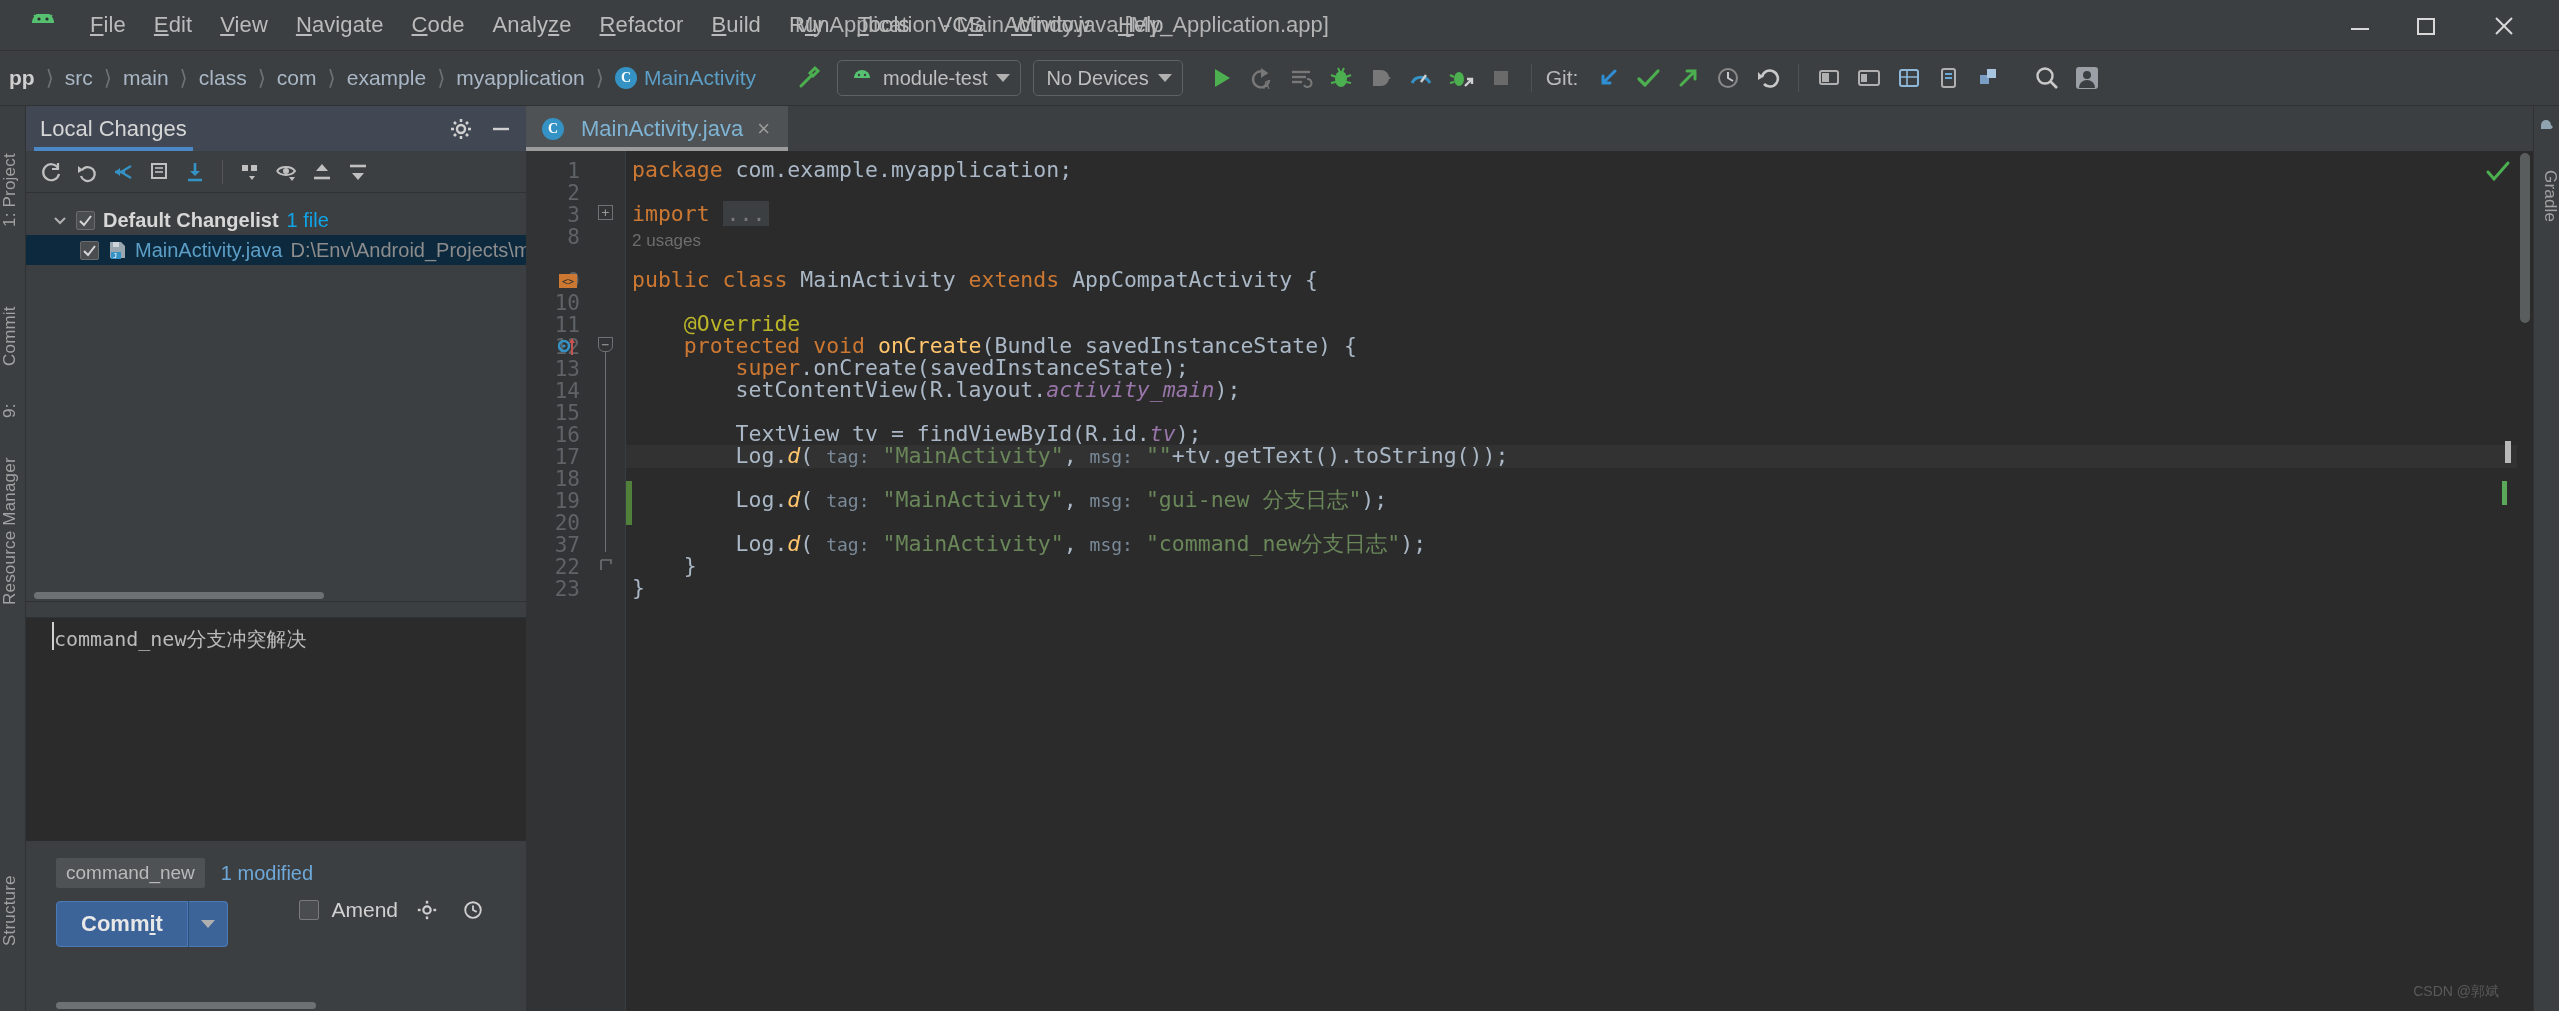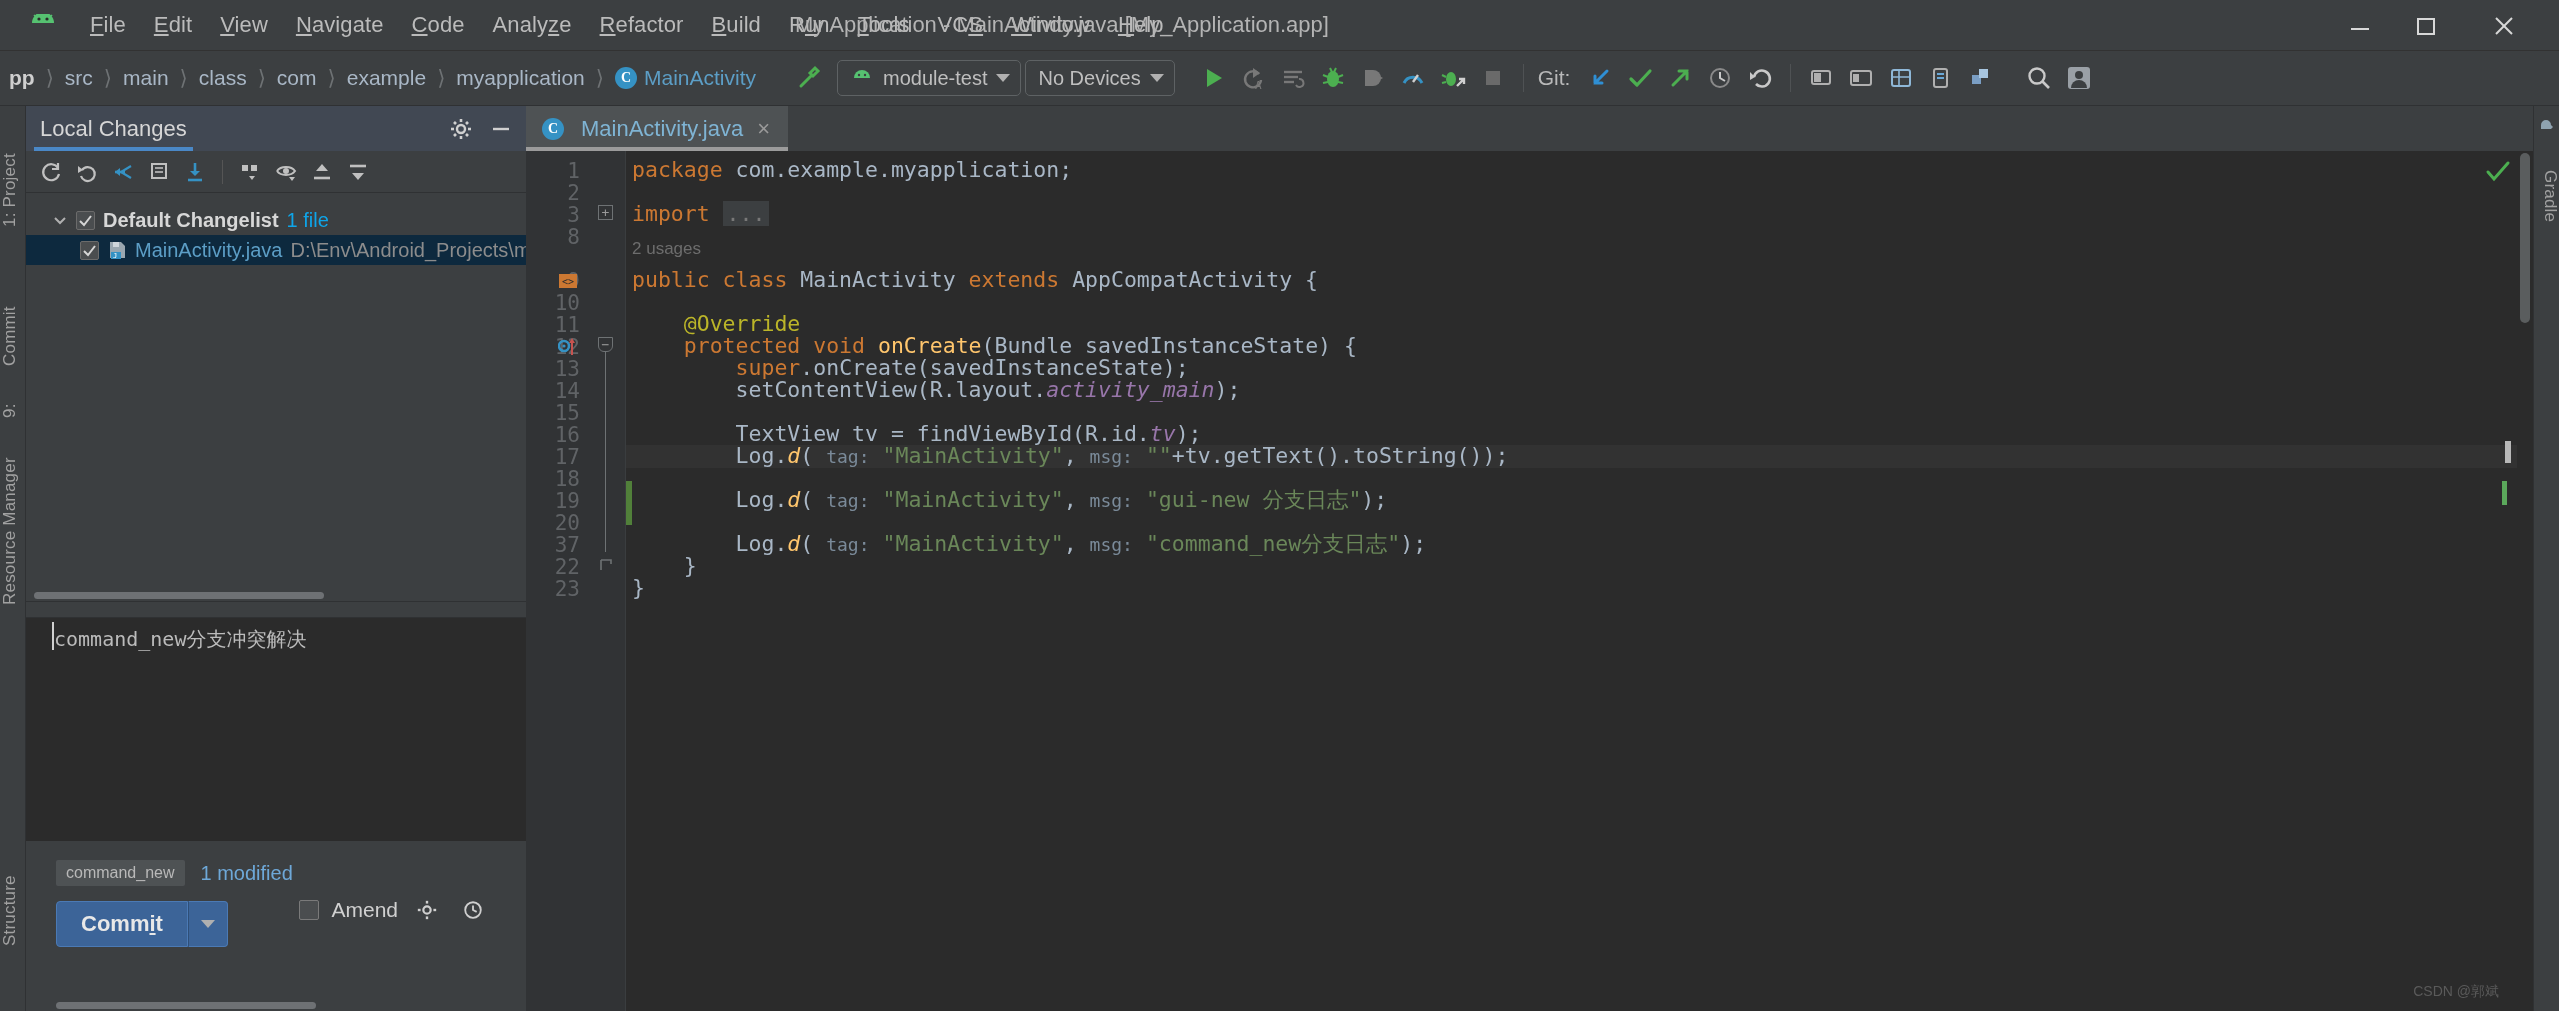--- a/index.html
+++ b/index.html
@@ -137,21 +137,21 @@
   .msg-toolstrip { height:16px; background:#3c3f41; border-bottom:1px solid #2f3133; }
   .msg-text {
     position:absolute; left:28px; top:24px; color:#bbbbbb;
     font-family:"DejaVu Sans Mono", monospace; font-size:20px; white-space:pre;
   }
   .caretbar { position:absolute; left:26px; top:20px; width:2px; height:28px; background:#d0d0d0; }
 
   .bottom-area { flex:0 0 auto; background:#3c3f41; padding: 10px 0 0 0; position:relative; height:170px; }
   .branch-row { display:flex; align-items:center; gap:16px; padding-left:30px; height:44px; }
   .branch-chip {
-    background:#4e5254; color:#b9b9b9; font-size:16px; padding:4px 10px; border-radius:2px;
+    background:#4e5254; color:#b9b9b9; font-size:19px; padding:4px 10px; border-radius:2px;
   }
   .modified-link { color:#6ea8d8; font-size:20px; cursor:pointer; }
   .commit-row { display:flex; align-items:center; padding-left:30px; gap:0; margin-top:6px; }
   .commit-btn {
     background:#3c6498; border:1px solid #4b7ab5; color:#e8e8e8; font-size:22px; font-weight:bold;
     height:46px; padding: 0 24px; border-radius:4px 0 0 4px; display:flex; align-items:center; cursor:pointer;
   }
   .commit-btn u { text-decoration: underline; }
   .commit-arrow {
     background:#3c6498; border:1px solid #4b7ab5; border-left:1px solid #2f4f78; width:40px; height:46px;
@@ -303,21 +303,21 @@
     <div class="combo" style="margin-left:8px">
       <svg width="24" height="16" viewBox="0 0 24 16">
         <path d="M4 8 a8 8 0 0 1 16 0 z" fill="#56c271"></path>
         <circle cx="9" cy="5" r="1.2" fill="#3c3f41"></circle>
           <circle cx="15" cy="5" r="1.2" fill="#3c3f41"></circle>
       </svg>
       <span>module-test</span>
       <span class="caret"></span>
     </div>
 
-    <div class="combo" style="margin-left:4px">
+    <div class="combo" style="margin-left:12px">
       <span>No Devices</span>
       <span class="caret"></span>
     </div>
 
     <div class="tb-btn" style="margin-left:18px">
       <svg width="28" height="28" viewBox="0 0 28 28">
           <path d="M8 5 L23 14 L8 23 Z" fill="#4caf50"></path>
         </svg>
     </div>
     <div class="tb-btn">
@@ -701,21 +701,21 @@
         </div>
       </div>
 
       <div class="code">
         <div class="hl-line" style="top:294px"></div>
 
         <div class="vchange" style="top:330px;height:44px"></div>
 
         <div class="codeline" style="top:8px"><span class="kw">package </span><span class="cls">com.example.myapplication;</span></div>
         <div class="codeline" style="top:52px"><span class="kw">import </span><span style="background:#3c3f41;color:#787878;padding:0 4px;">...</span></div>
-        <div class="usages" style="top:88px">2 usages</div>
+        <div class="usages" style="top:80px">2 usages</div>
         <div class="codeline" style="top:118px"><span class="kw">public </span><span class="kw">class </span><span class="cls">MainActivity </span><span class="kw">extends </span><span class="cls">AppCompatActivity {</span></div>
         <div class="codeline" style="top:162px">    <span class="ann">@Override</span></div>
         <div class="codeline" style="top:184px">    <span class="kw">protected </span><span class="kw">void </span><span class="meth">onCreate</span><span class="cls">(Bundle savedInstanceState) {</span></div>
         <div class="codeline" style="top:206px">        <span class="kw">super</span><span class="cls">.onCreate(savedInstanceState);</span></div>
         <div class="codeline" style="top:228px">        <span class="cls">setContentView(R.layout.</span><span class="fld ital">activity_main</span><span class="cls">);</span></div>
         <div class="codeline" style="top:272px">        <span class="cls">TextView tv = findViewById(R.id.</span><span class="fld ital">tv</span><span class="cls">);</span></div>
         <div class="codeline" style="top:294px">        <span class="cls">Log.</span><span class="meth ital">d</span><span class="cls">( </span><span class="hint">tag:</span><span class="str"> "MainActivity"</span><span class="cls">, </span><span class="hint">msg:</span><span class="str"> ""</span><span class="cls">+tv.getText().toString());</span></div>
         <div class="codeline" style="top:338px">        <span class="cls">Log.</span><span class="meth ital">d</span><span class="cls">( </span><span class="hint">tag:</span><span class="str"> "MainActivity"</span><span class="cls">, </span><span class="hint">msg:</span><span class="str"> "gui-new 分支日志"</span><span class="cls">);</span></div>
         <div class="codeline" style="top:382px">        <span class="cls">Log.</span><span class="meth ital">d</span><span class="cls">( </span><span class="hint">tag:</span><span class="str"> "MainActivity"</span><span class="cls">, </span><span class="hint">msg:</span><span class="str"> "command_new分支日志"</span><span class="cls">);</span></div>
         <div class="codeline" style="top:404px">    <span class="cls">}</span></div>

